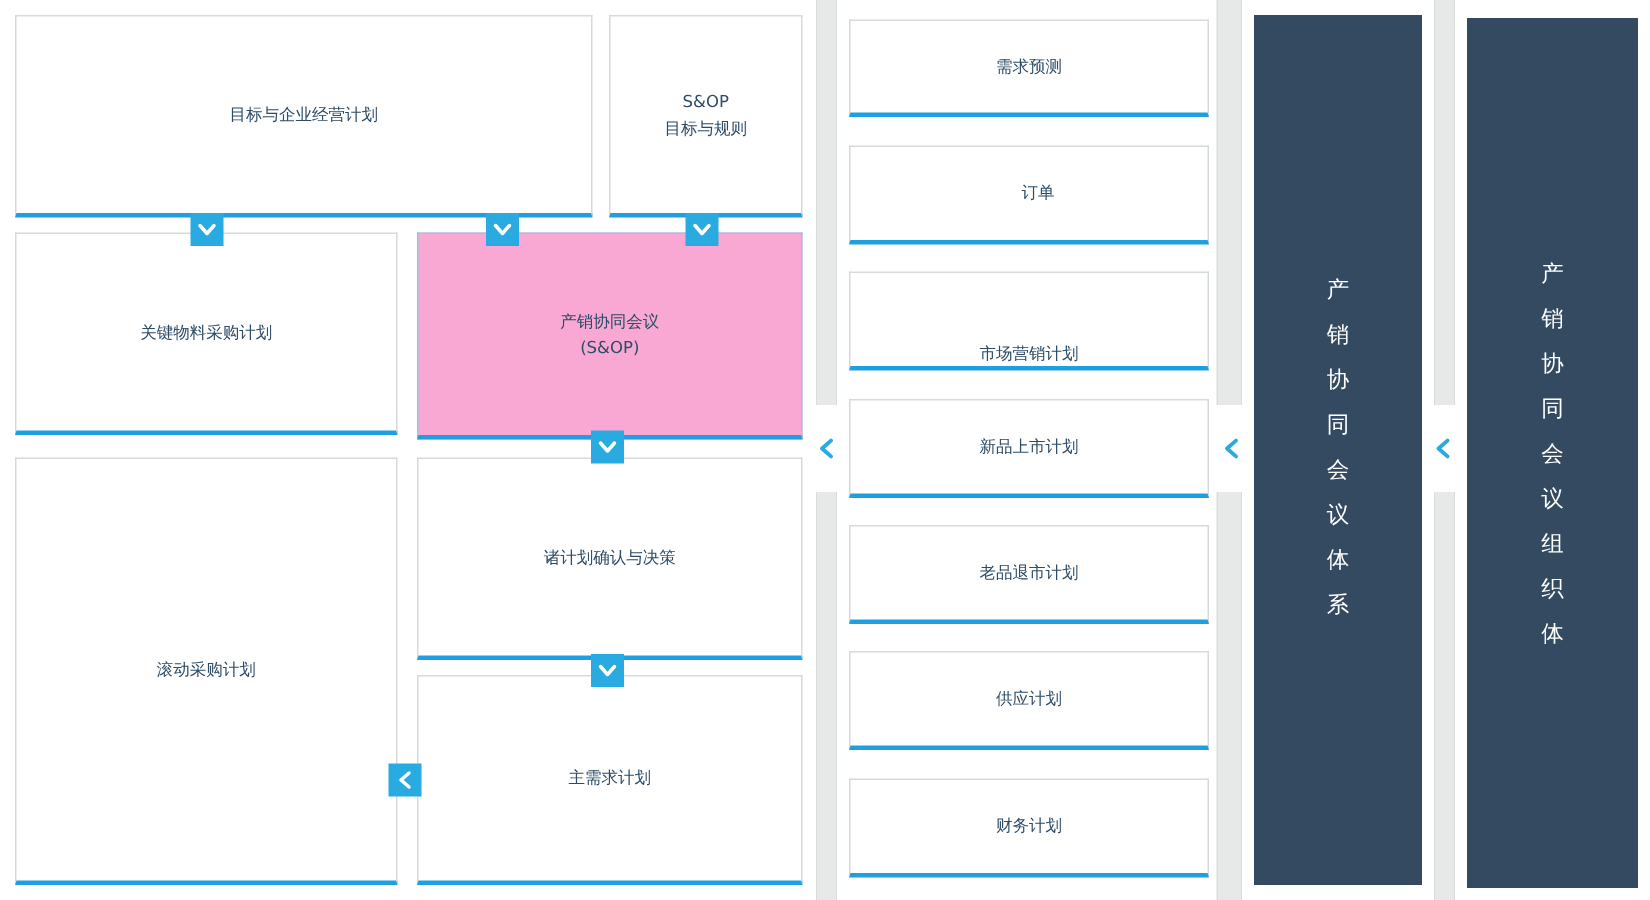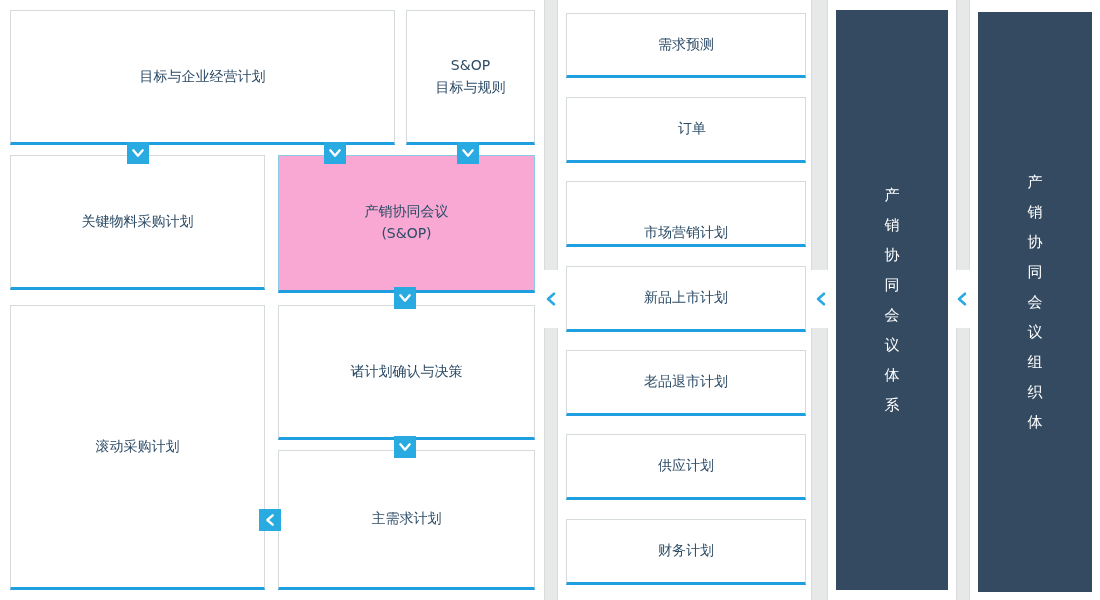--- a/index.html
+++ b/index.html
@@ -20,21 +20,21 @@
   .box {
     position: absolute;
     background: #ffffff;
     border: 1px solid #d5dadd;
     border-bottom: 3px solid #1f9fdf;
     display: flex;
     flex-direction: column;
     align-items: center;
     justify-content: center;
     text-align: center;
-    font-size: 14px;
+    font-size: 11px;
     line-height: 1.55;
     color: #2c4b66;
     z-index: 2;
   }
   .box.highlight {
     background: #f9a8d4;
     border: 1px solid #8ec9e8;
     border-bottom: 3px solid #1f9fdf;
   }
 
@@ -172,20 +172,20 @@
   <div class="box" style="left:566px; top:350px; width:240px; height:66px;">
     <span>老品退市计划</span>
   </div>
   <div class="box" style="left:566px; top:434px; width:240px; height:66px;">
     <span>供应计划</span>
   </div>
   <div class="box" style="left:566px; top:519px; width:240px; height:66px;">
     <span>财务计划</span>
   </div>
 
-  <div class="dark-panel" style="left:836px; top:10px; width:112px; height:580px;">
+  <div class="dark-panel" style="left:836px; top:10px; width:112px; height:580px;font-family:Liberation Mono, monospace;">
     <div class="vtext">产销协同会议体系</div>
   </div>
   <div class="dark-panel" style="left:978px; top:12px; width:114px; height:580px;">
     <div class="vtext">产销协同会议组织体</div>
   </div>
 
 </div>
 
 </body></html>

